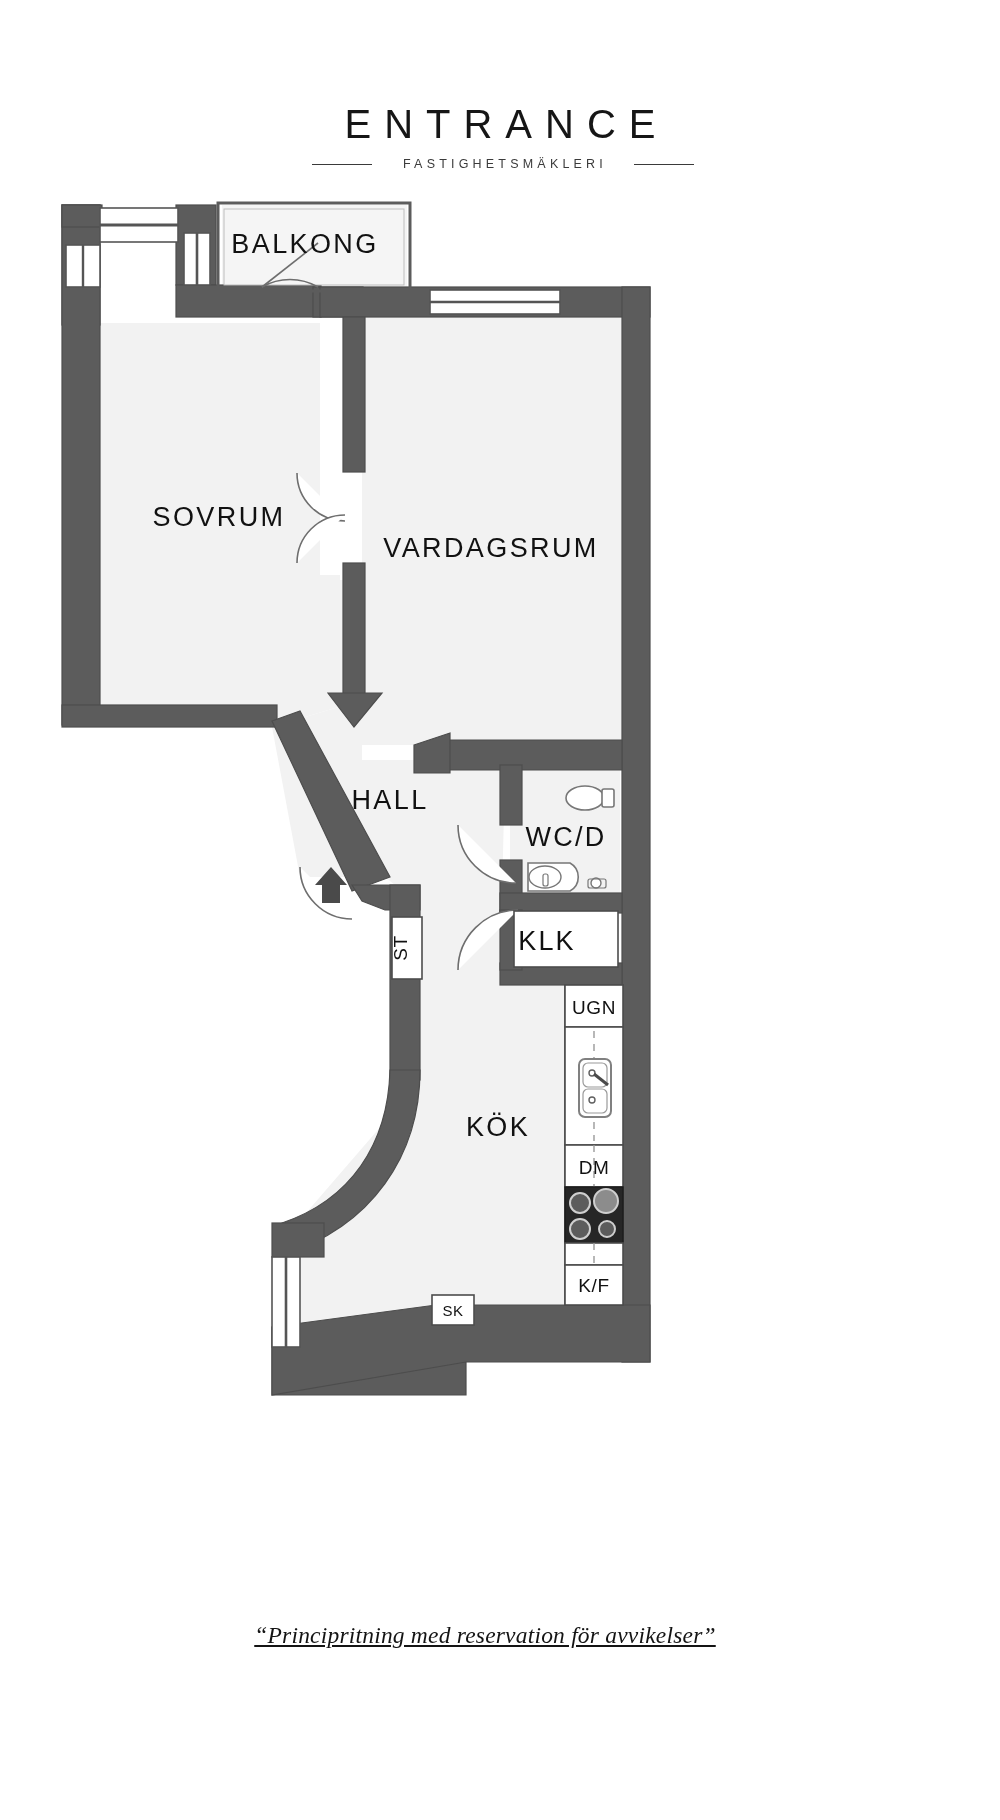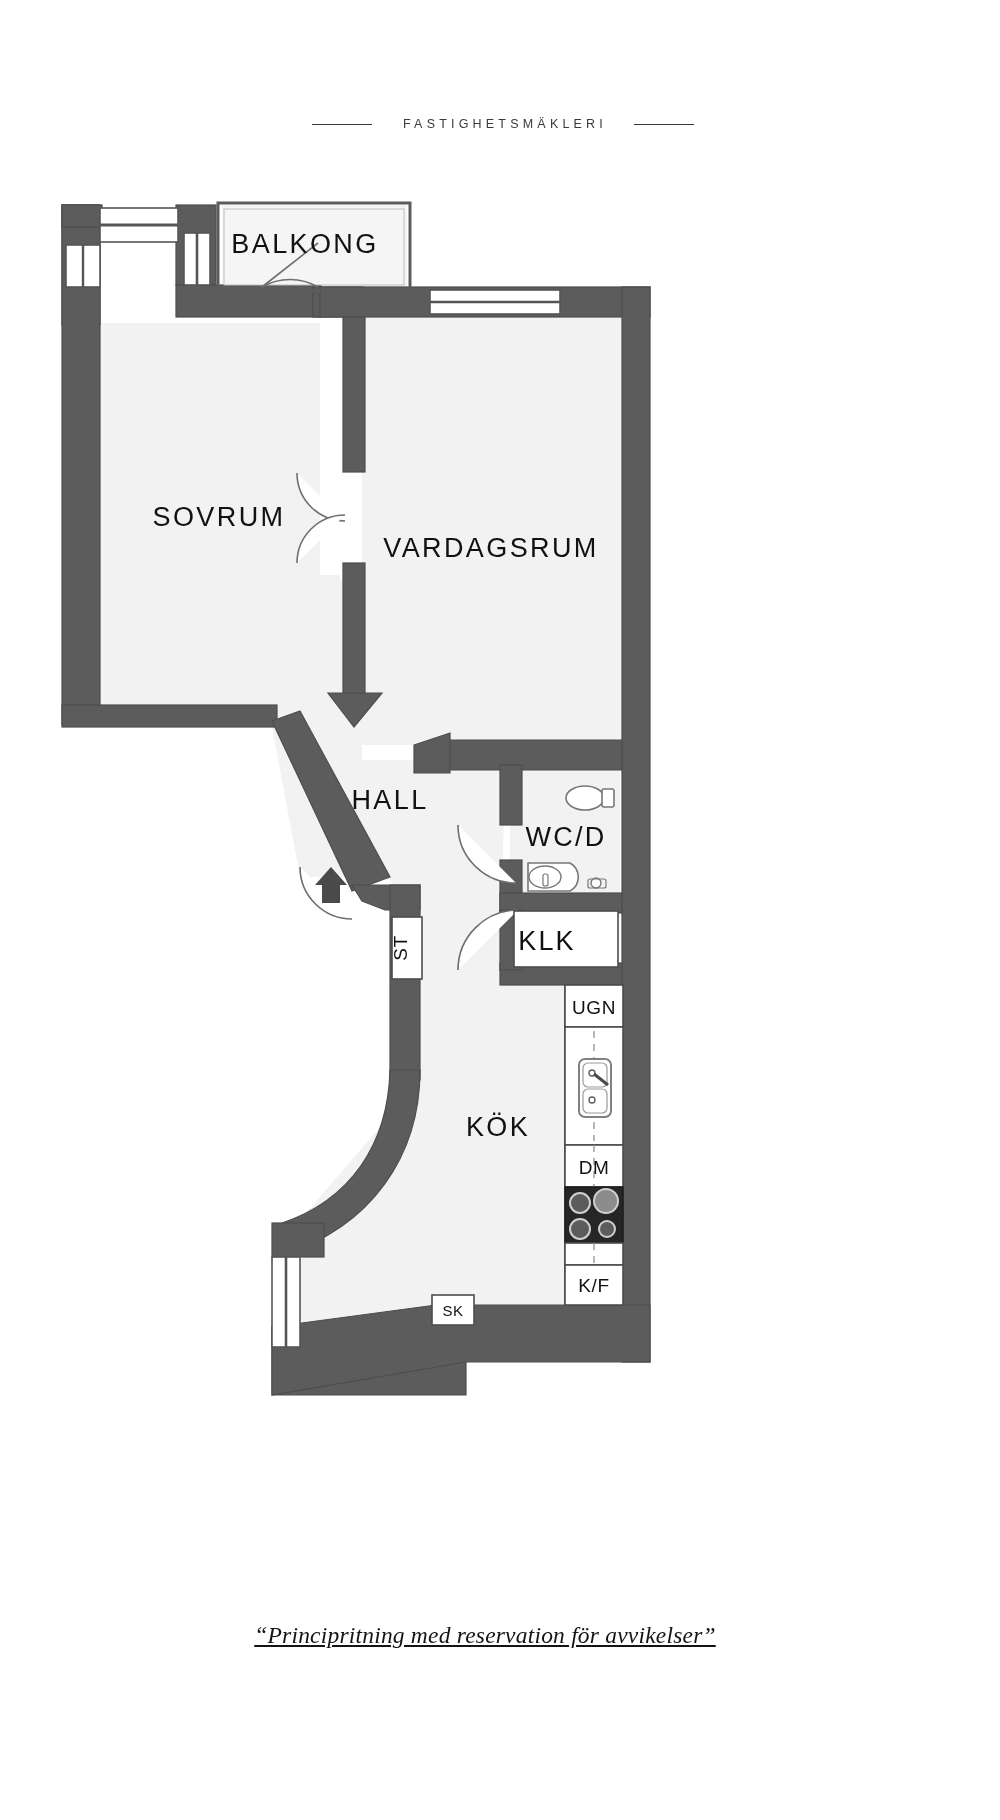--- a/index.html
+++ b/index.html
@@ -105,20 +105,21 @@
     font-family: "Liberation Sans", sans-serif;
     font-size: 15px;
     letter-spacing: 0.4px;
     fill: #111111;
   }
 </style>
 </head>
 <body>
 
 <div id="brand">
+  <div id="brand-name">ENTRANCE</div>
   <div id="brand-sub-row">
     <span class="brand-rule"></span>
     <span id="brand-sub">FASTIGHETSMÄKLERI</span>
     <span class="brand-rule"></span>
   </div>
 </div>
 
 <div id="plan-wrap">
 <svg id="plan-svg" width="1000" height="1820" viewBox="0 0 1000 1820" xmlns="http://www.w3.org/2000/svg">
 

